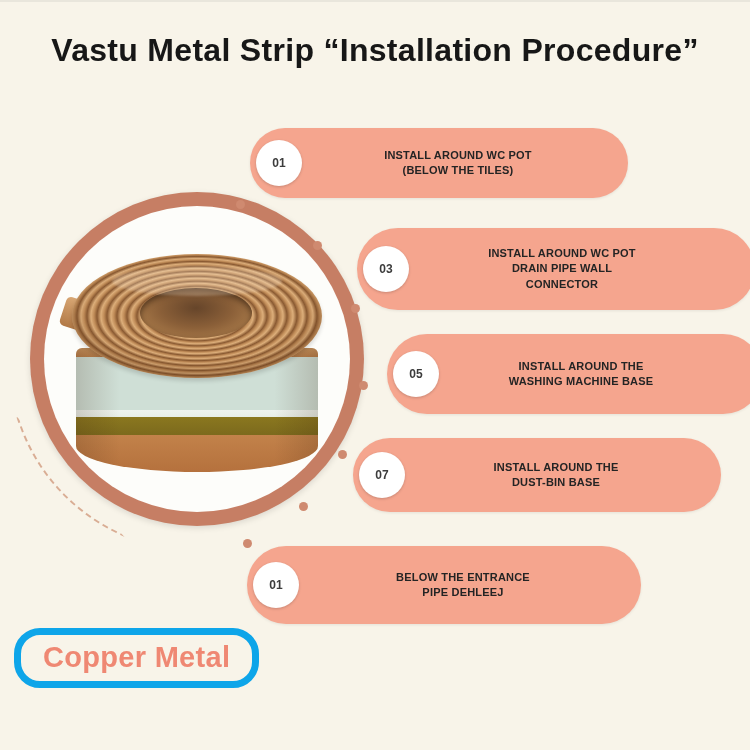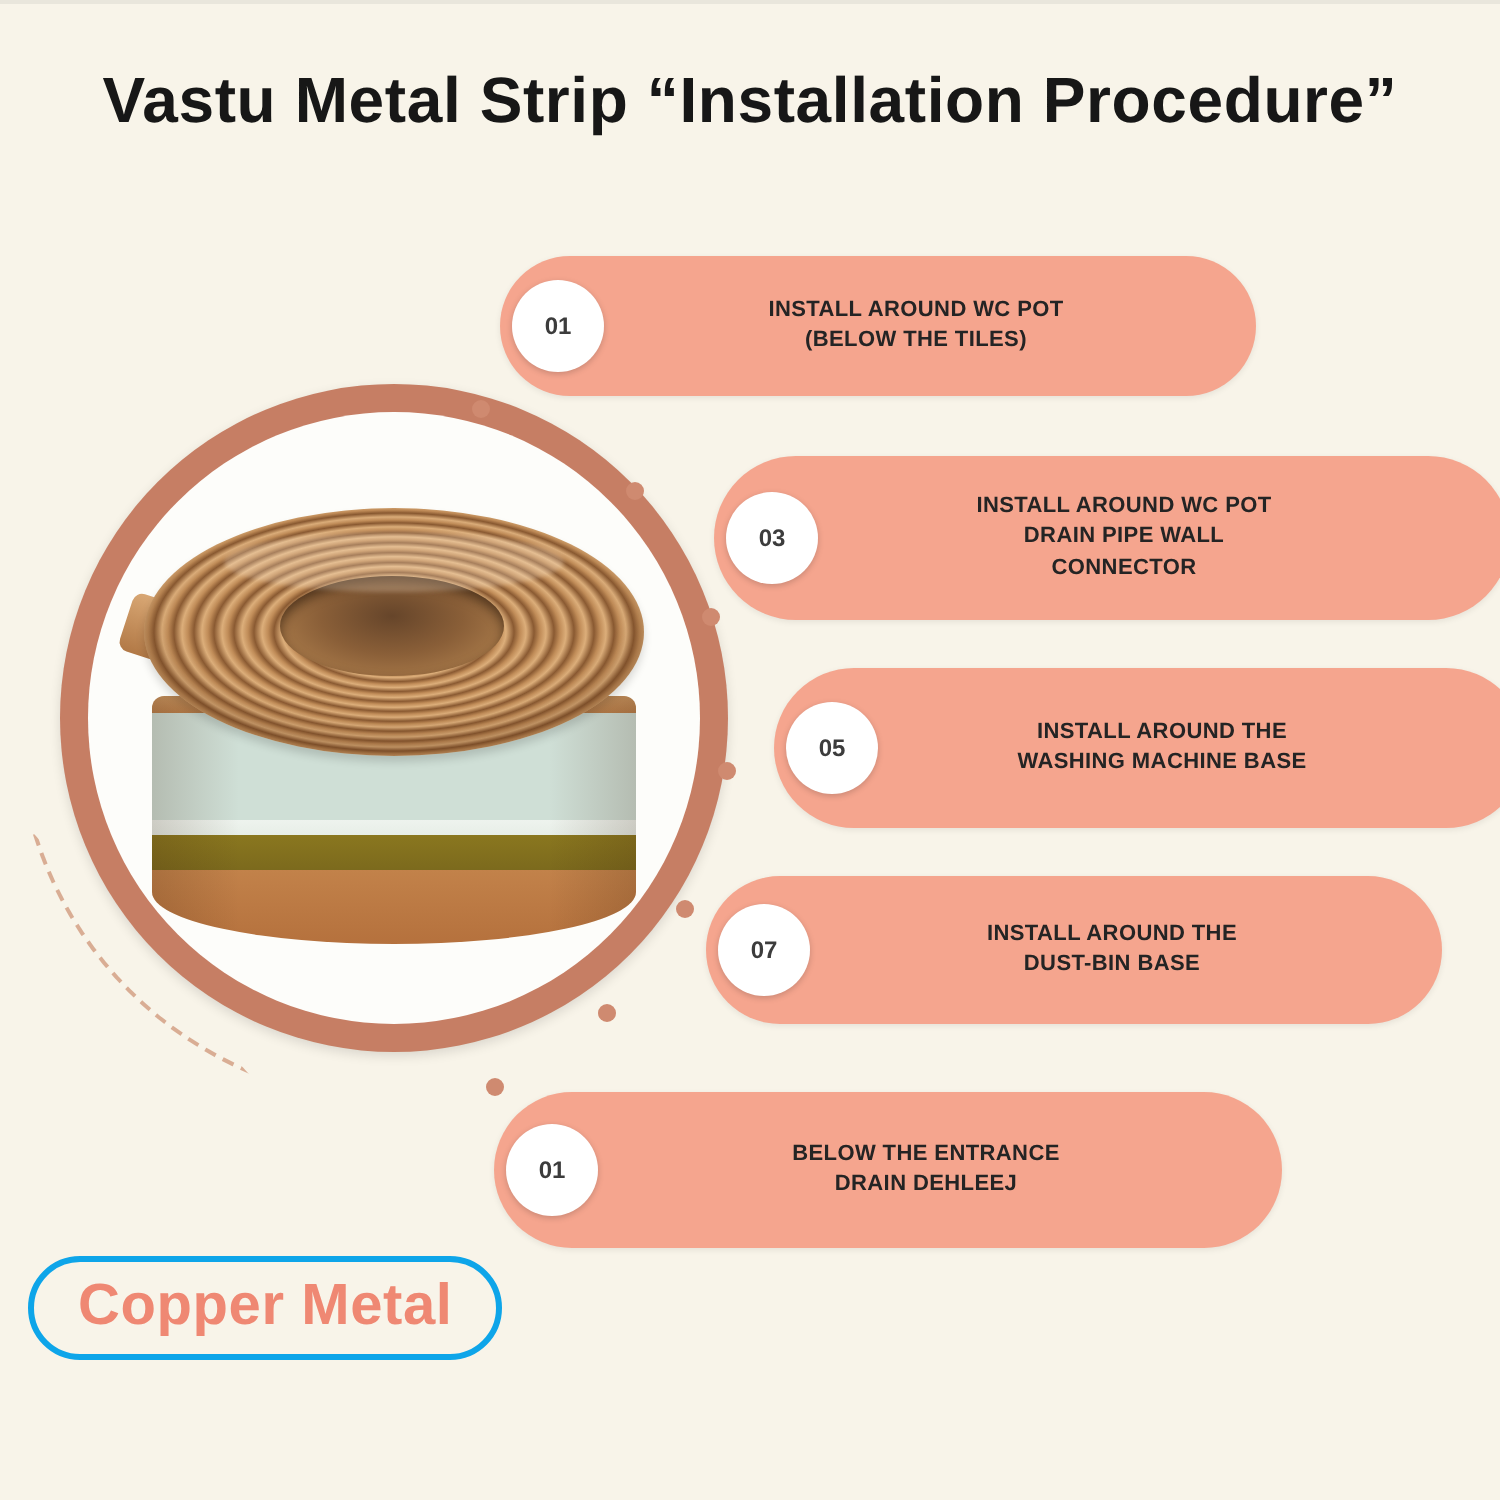--- a/index.html
+++ b/index.html
@@ -90,21 +90,21 @@
   }
   .step-text{
     flex:1; text-align:center; white-space:pre-line;
     font-size:11px; font-weight:600; color:#242424; line-height:1.4;
     padding-left:58px; padding-right:20px; letter-spacing:.2px;
   }
   .step-2 .step-text,.step-3 .step-text{padding-right:46px;}
   
   .material-label{
     position:absolute; left:14px; top:626px; height:46px;
-    border:3px solid #0ea5e9; border-radius:26px;
+    border:7px solid #0ea5e9; border-radius:26px;
     padding:0 22px; line-height:44px;
     font-size:29px; font-weight:700; color:#ef8873; letter-spacing:.3px;
     background:transparent;
   }
 </style>
 </head>
 <body>
 
 <div class="canvas">
 
@@ -153,18 +153,18 @@
 
   <div class="step step-4" style="left:353px; top:436px; width:368px; height:74px;">
     <div class="badge">07</div>
     <div class="step-text">INSTALL AROUND THE
 DUST-BIN BASE</div>
   </div>
 
   <div class="step step-5" style="left:247px; top:544px; width:394px; height:78px;">
     <div class="badge">01</div>
     <div class="step-text">BELOW THE ENTRANCE
-DRAIN DEHLEEJ</div>
+PIPE DEHLEEJ</div>
   </div>
 
   <div class="material-label">Copper Metal</div>
 
 </div>
 
 </body></html>

